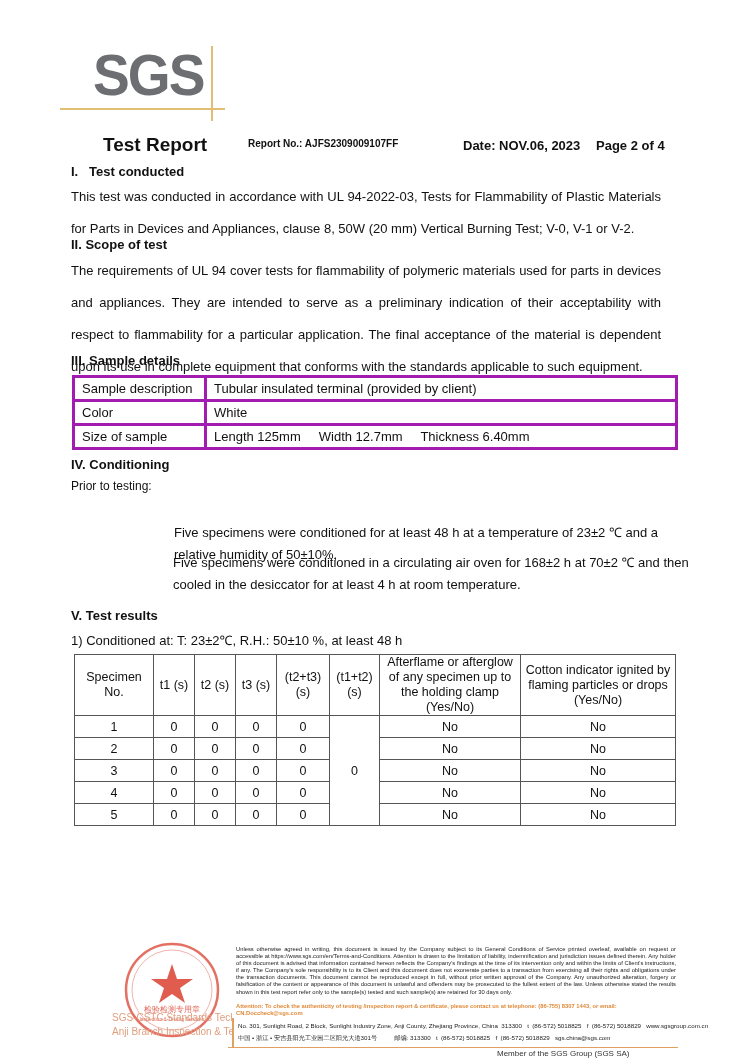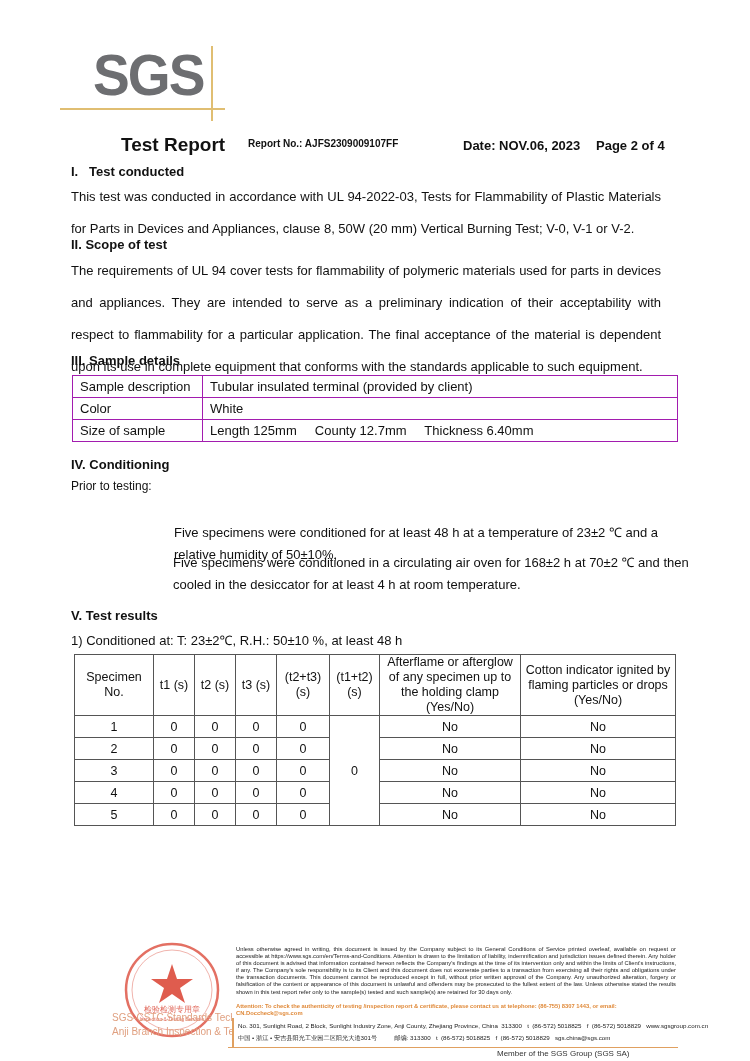--- a/index.html
+++ b/index.html
@@ -9,31 +9,31 @@
 
   
   .logo { left: 60px; top: 38px; width: 165px; height: 80px; }
   .logo-text { position: absolute; left: 33px; top: 2px; font-size: 58px; font-weight: bold;
                color: #6d6e71; letter-spacing: -2px; line-height: 70px; transform: scaleX(0.95); transform-origin: left; }
   .logo-hline { position: absolute; left: 0; top: 70px; width: 165px; height: 1.5px; background: #e0be72; }
   .logo-vline { position: absolute; left: 151px; top: 8px; width: 1.5px; height: 75px; background: #e0be72; }
 
   
   .hdr { top: 134px; left: 103px; width: 570px; height: 24px; }
-  .hdr-title { position: absolute; left: 18px; top: 0; font-size: 19px; font-weight: bold; }
+  .hdr-title { position: absolute; left: 0; top: 0; font-size: 19px; font-weight: bold; }
   .hdr-reportno { position: absolute; left: 145px; top: 4px; font-size: 10px; font-weight: bold; }
   .hdr-date { position: absolute; left: 360px; top: 4px; font-size: 13px; font-weight: bold; }
   .hdr-page { position: absolute; left: 493px; top: 4px; font-size: 13px; font-weight: bold; }
 
   .sec-h { font-size: 13px; font-weight: bold; left: 71px; }
   .para { font-size: 13px; left: 71px; width: 590px; line-height: 32px; text-align: justify; }
 
   table { border-collapse: collapse; }
   .sample-table { left: 72px; top: 375px; width: 606px; font-size: 13px; }
-  .sample-table td { border: 1px solid #a21caf; height: 21px; padding: 0 7px; }
+  .sample-table td { border: 3px solid #a21caf; height: 21px; padding: 0 7px; }
   .sample-table td.k { width: 115px; }
 
   .indent { left: 150px; width: 520px; font-size: 13px; line-height: 22px; }
 
   .res-table { left: 74px; top: 654px; width: 602px; font-size: 12.5px; text-align: center; }
   .res-table th, .res-table td { border: 1px solid #555; font-weight: normal; padding: 0 2px; }
   .res-table th { height: 57px; line-height: 15px; }
   .res-table td { height: 21px; }
 
   
@@ -74,21 +74,21 @@
       <tr>
     <td class="k">Sample description</td>
     <td>Tubular insulated terminal (provided by client)</td>
   </tr>
   <tr>
     <td class="k">Color</td>
     <td>White</td>
   </tr>
   <tr>
     <td class="k">Size of sample</td>
-    <td style="white-space:pre;">Length 125mm     County 12.7mm     Thickness 6.40mm</td>
+    <td style="white-space:pre;">Length 125mm     Width 12.7mm     Thickness 6.40mm</td>
   </tr>
 </tbody>
   </table>
 
 <div class="abs sec-h" style="top:457px;">IV. Conditioning</div>
 <div class="abs" style="left:71px; top:479px; font-size:12px;">Prior to testing:</div>
 <div class="abs indent" style="top:522px;margin-left:24px;">Five specimens were conditioned for at least 48 h at a temperature of 23±2 ℃ and a relative humidity of 50±10%,</div>
 <div class="abs indent" style="top:552px;margin-left:23px;">Five specimens were conditioned in a circulating air oven for 168±2 h at 70±2 ℃ and then cooled in the desiccator for at least 4 h at room temperature.</div>
 
 <div class="abs sec-h" style="top:608px;">V. Test results</div>

